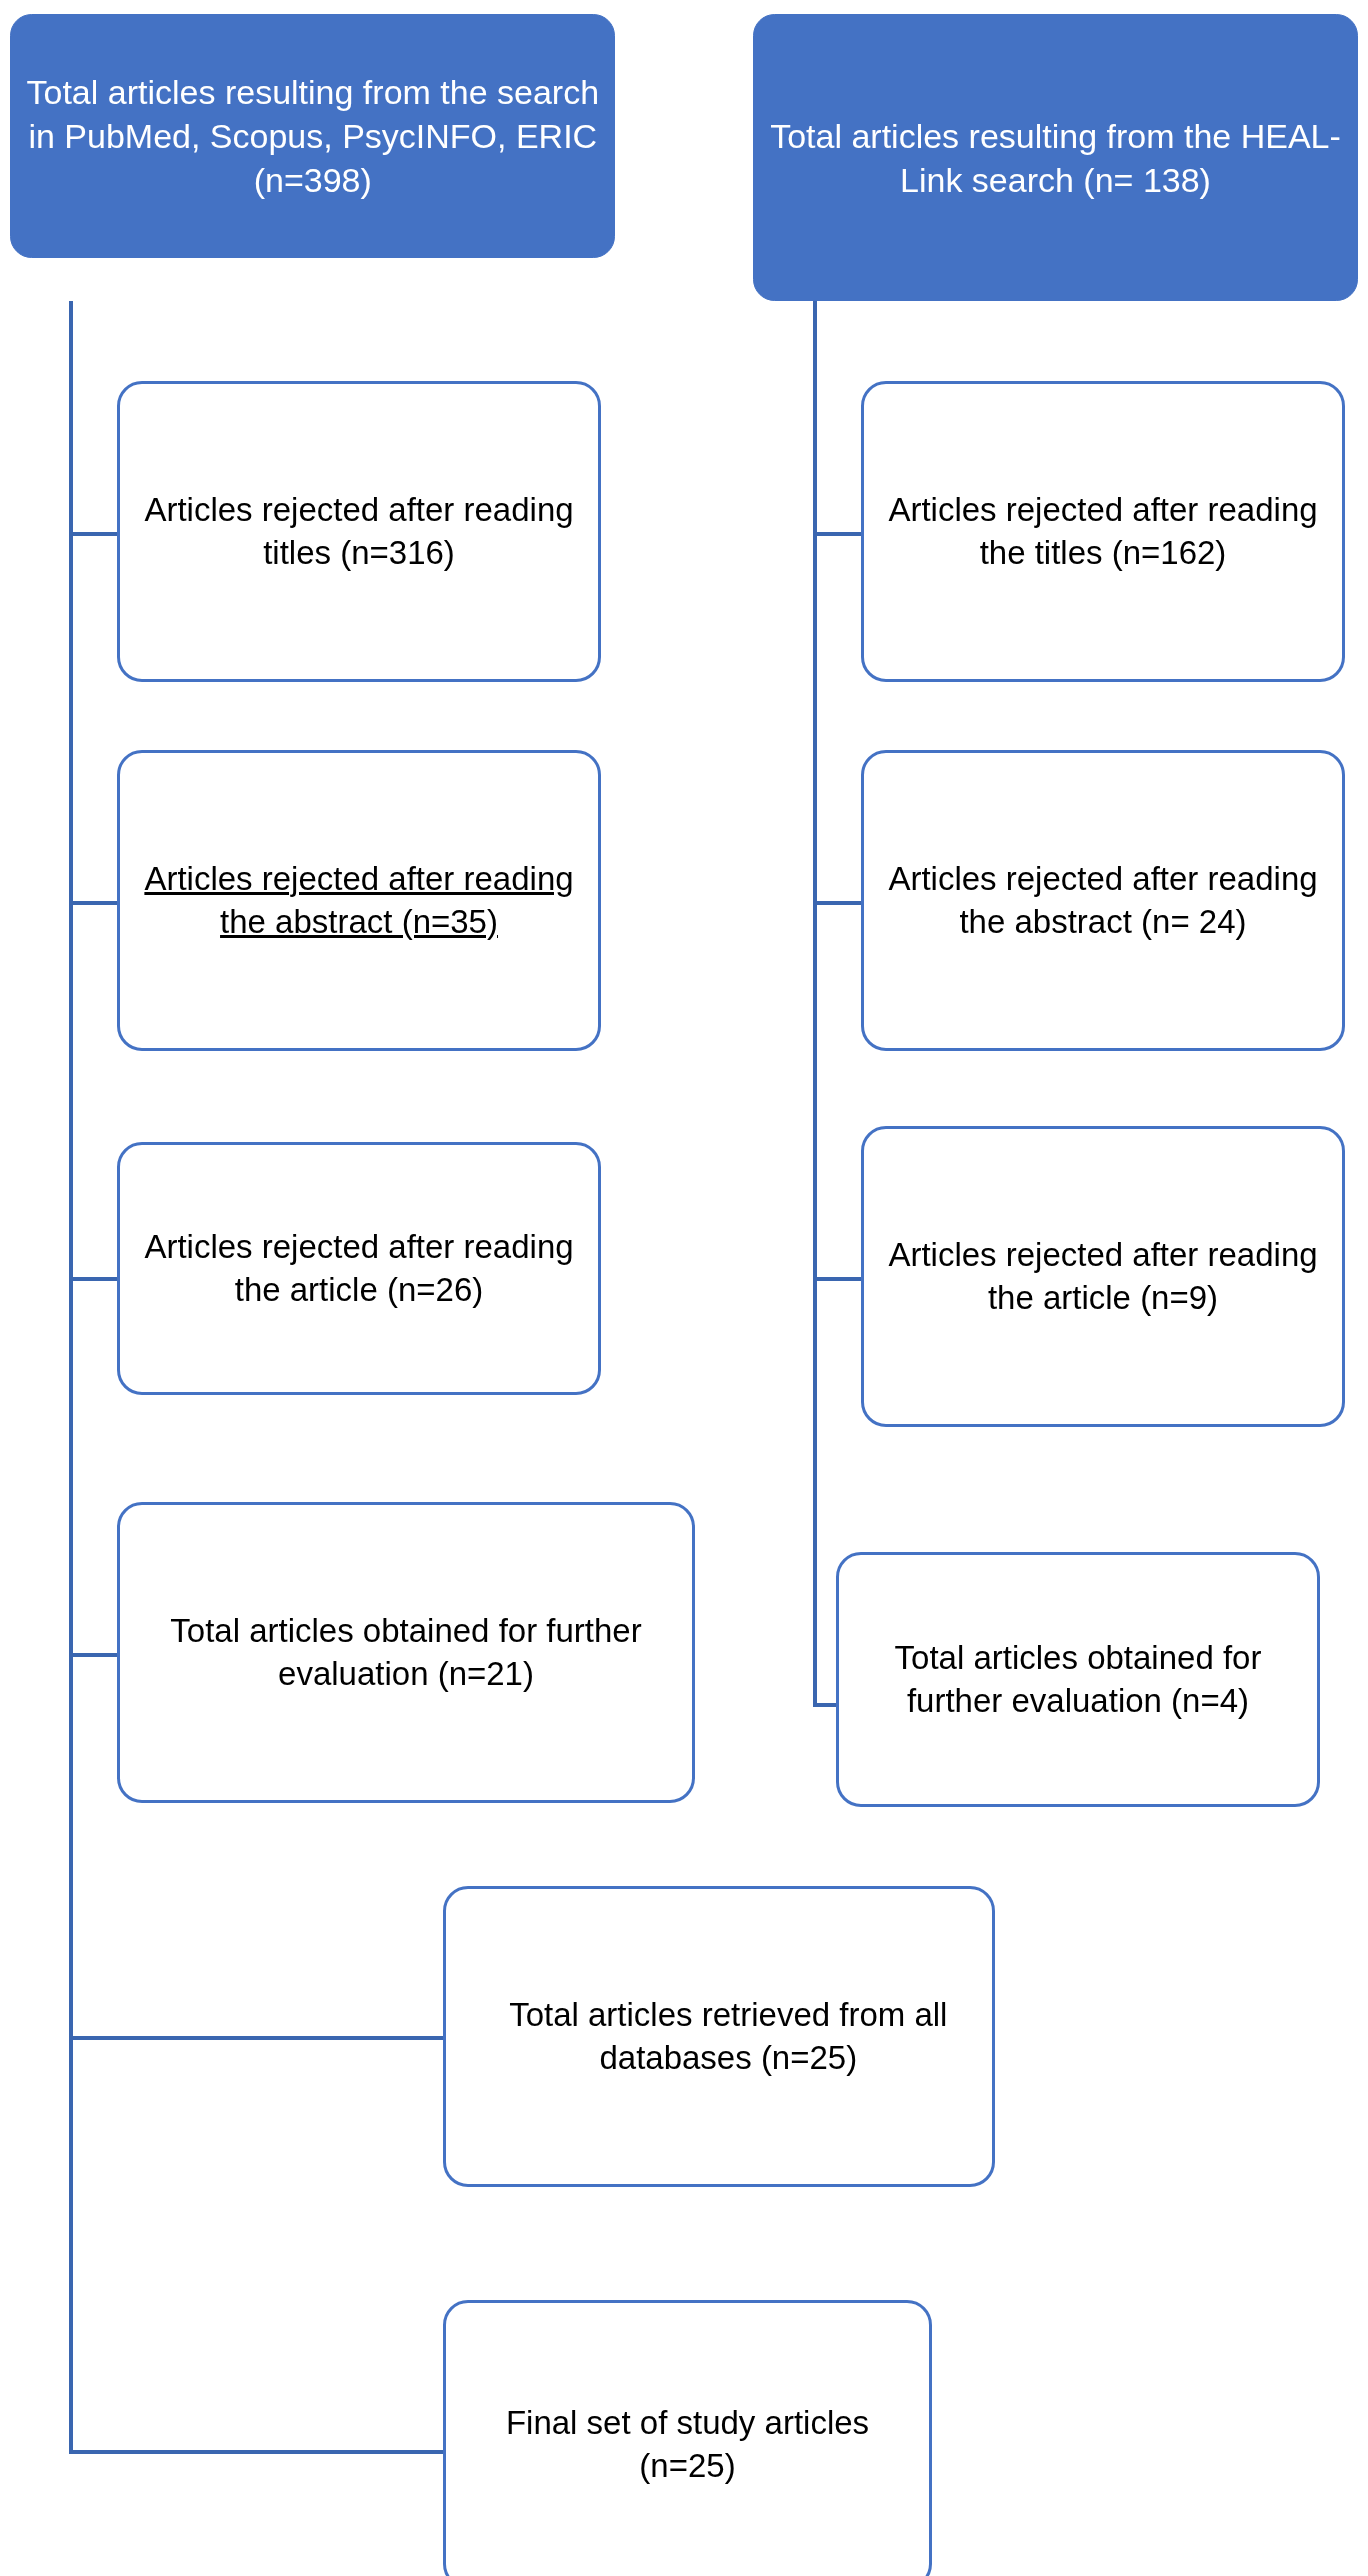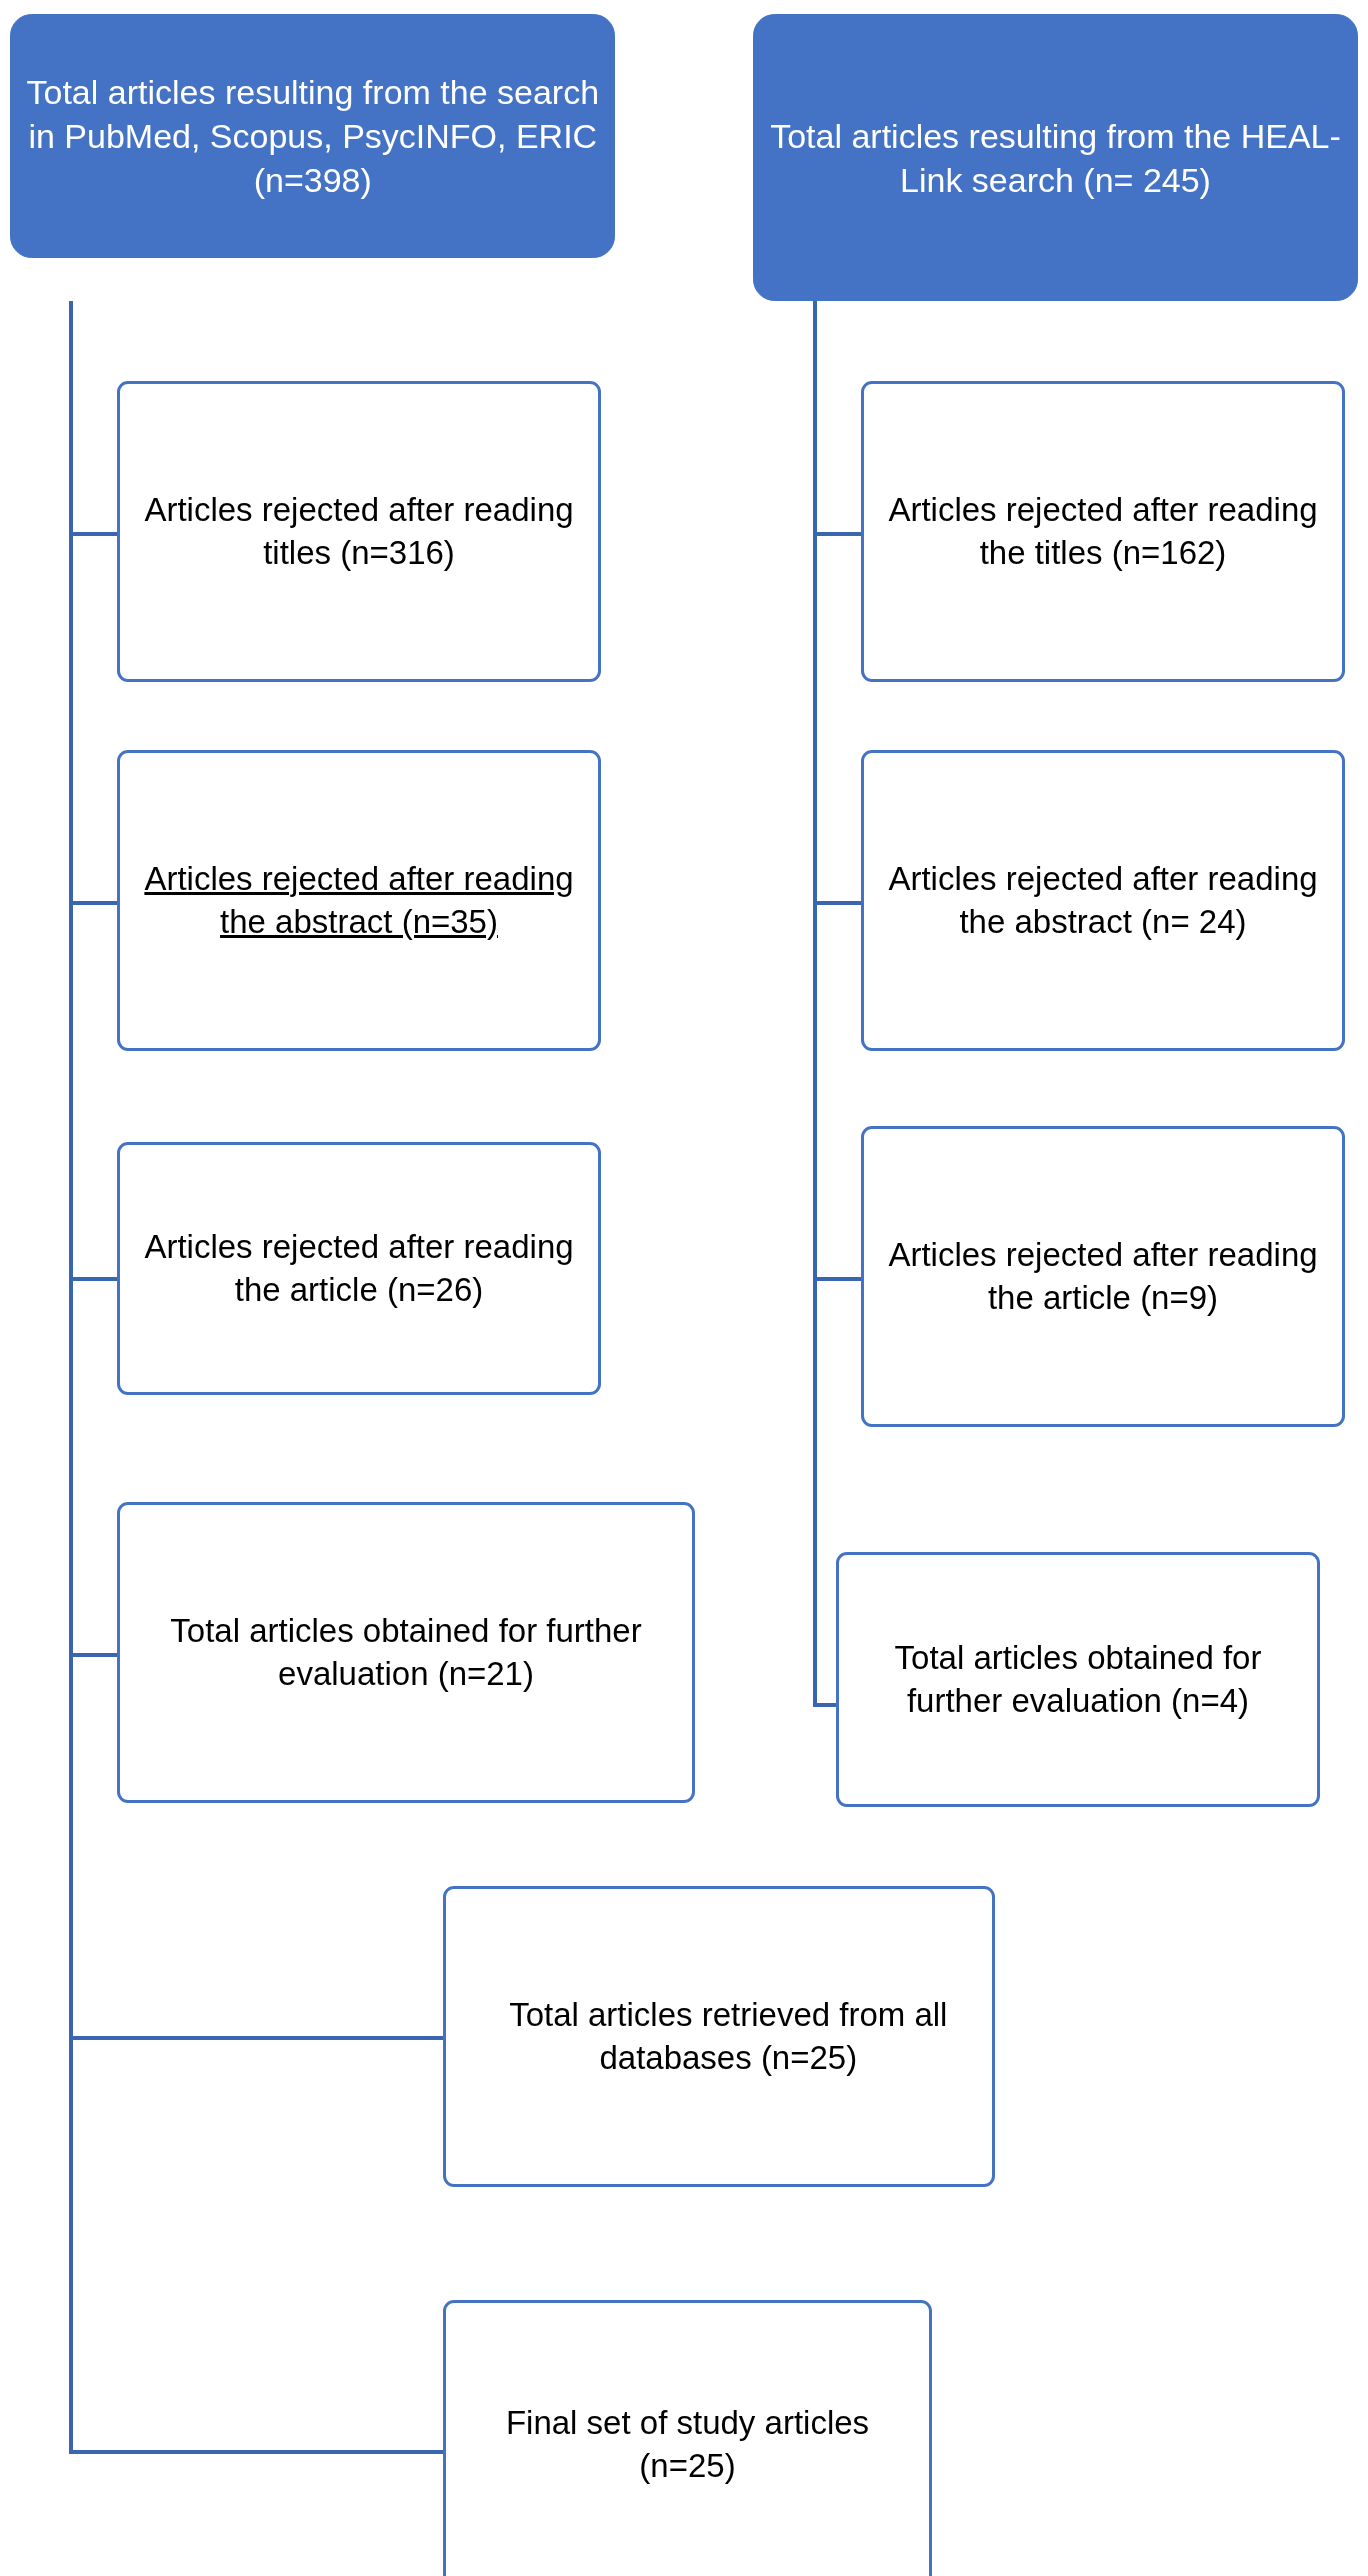--- a/index.html
+++ b/index.html
@@ -31,21 +31,21 @@
     background:#4472C4;
     border:1px solid #4472C4;
     border-radius:21.6px;
     color:#ffffff;
     font-size:34px;
   }
   
   .node.outline{
     background:#ffffff;
     border:3.6px solid #4472C4;
-    border-radius:11px;
+    border-radius:25px;
     color:#000000;
     font-size:33px;
   }
   .conn{
     position:absolute;
     background:#3A66B0;
   }
   .conn.v{width:3.6px;}
   .conn.h{height:3.6px;}
 </style>
@@ -84,21 +84,21 @@
 
   <div class="node outline" style="left:117px; top:1126px; width:484px; height:253px;margin-top:16px;">
     <span class="txt">Articles rejected after reading the article (n=26)</span>
   </div>
 
   <div class="node outline" style="left:117px; top:1502px; width:578px; height:301px;">
     <span class="txt">Total articles obtained for further evaluation (n=21)</span>
   </div>
 
   <div class="node header" style="left:753px; top:14.4px; width:605px; height:287px;">
-    <span class="txt">Total articles resulting from the HEAL-Link search (n= 245)</span>
+    <span class="txt">Total articles resulting from the HEAL-Link search (n= 138)</span>
   </div>
 
   <div class="node outline" style="left:861px; top:381px; width:484px; height:301px;">
     <span class="txt">Articles rejected after reading the titles (n=162)</span>
   </div>
 
   <div class="node outline" style="left:861px; top:750px; width:484px; height:301px;">
     <span class="txt">Articles rejected after reading the abstract (n= 24)</span>
   </div>
 

